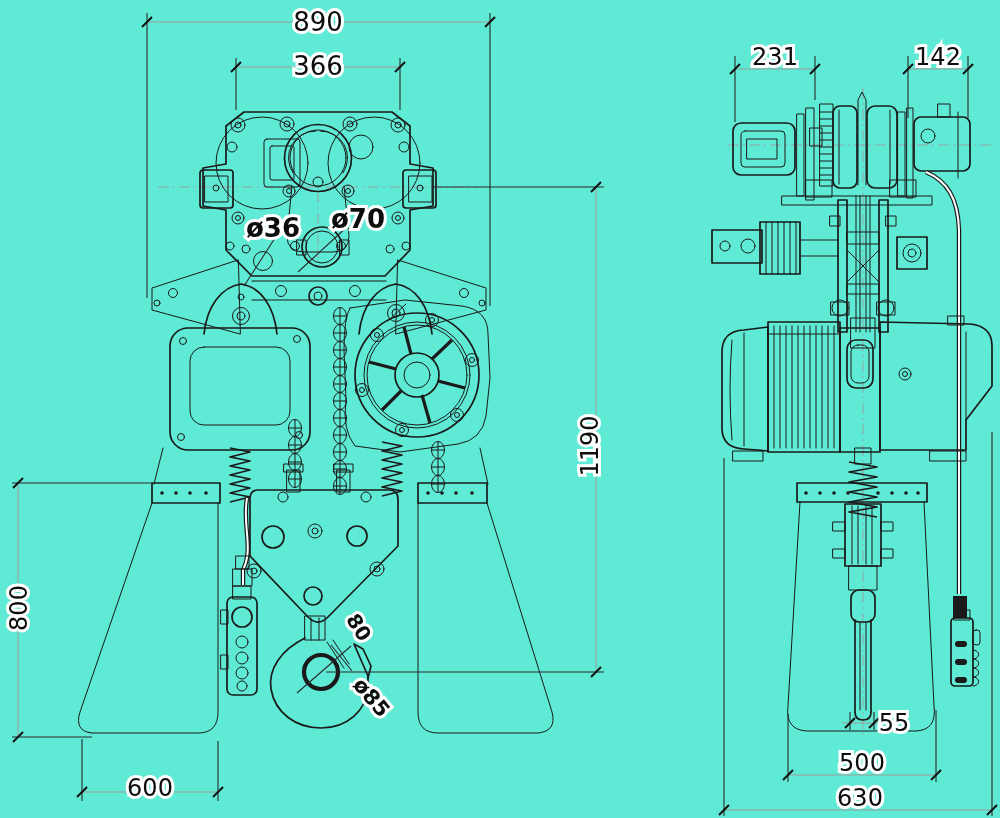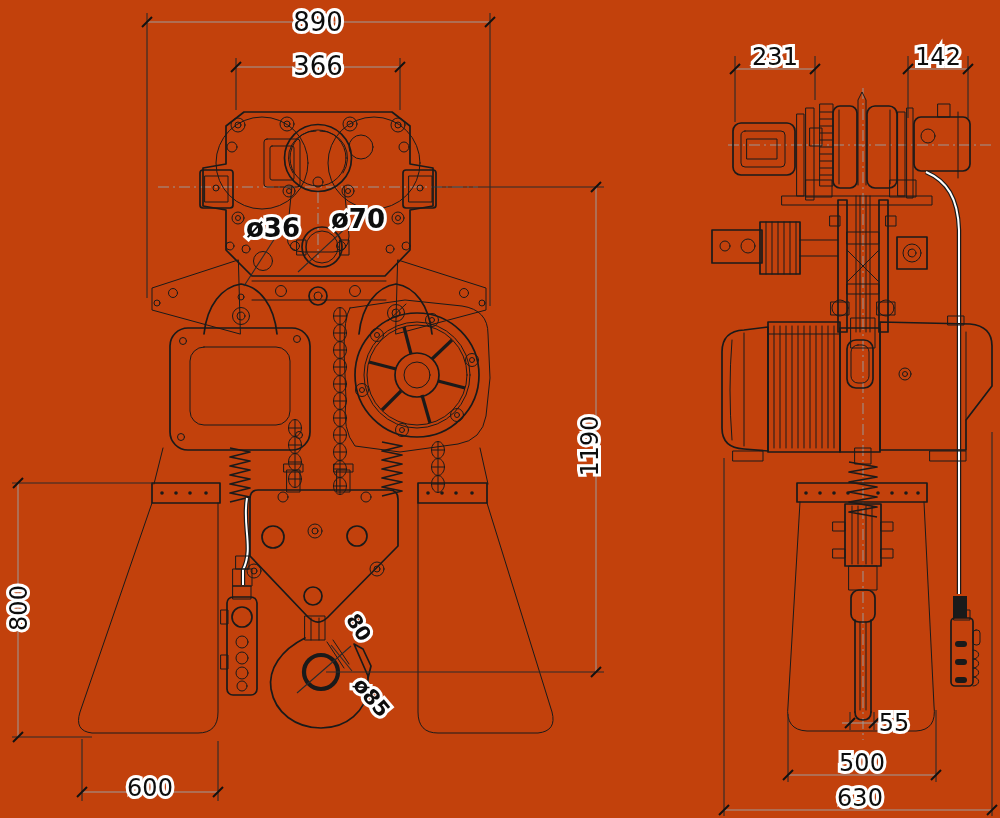--- a/index.html
+++ b/index.html
@@ -1,16 +1,16 @@
 <!DOCTYPE html>
 <html><head>
 <meta charset="utf-8">
 <style>
   html,body{margin:0;padding:0;background:#fff;}
-  .stage{width:1000px;height:818px;background:#c2410c;position:relative;overflow:hidden;}
+  .stage{width:1000px;height:818px;background:#5eead4;position:relative;overflow:hidden;}
   svg{display:block;}
   svg text{font-family:"DejaVu Sans","Liberation Sans",sans-serif;fill:#0d0d0d;}
   .o{fill:none;stroke:#1a1a1a;stroke-width:1.7;stroke-linejoin:round;stroke-linecap:round;}
   .o1{fill:none;stroke:#1a1a1a;stroke-width:1;stroke-linejoin:round;stroke-linecap:round;}
   .thick{fill:none;stroke:#1a1a1a;stroke-width:4.2;}
   .spoke{stroke:#1a1a1a;stroke-width:3.2;}
   .spr{fill:none;stroke:#1a1a1a;stroke-width:1.6;stroke-linejoin:round;}
   .ext{stroke:#2a2a2a;stroke-width:1.1;}
   .dim{stroke:#9c9c9c;stroke-width:1;}
   .tick{stroke:#111;stroke-width:2;}

